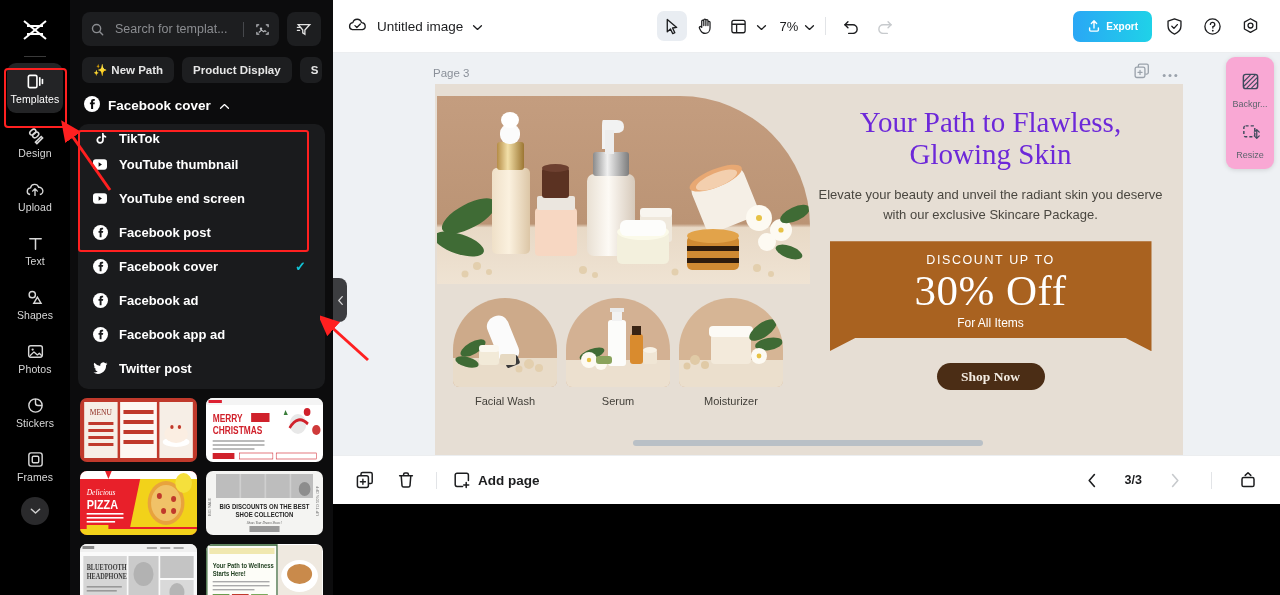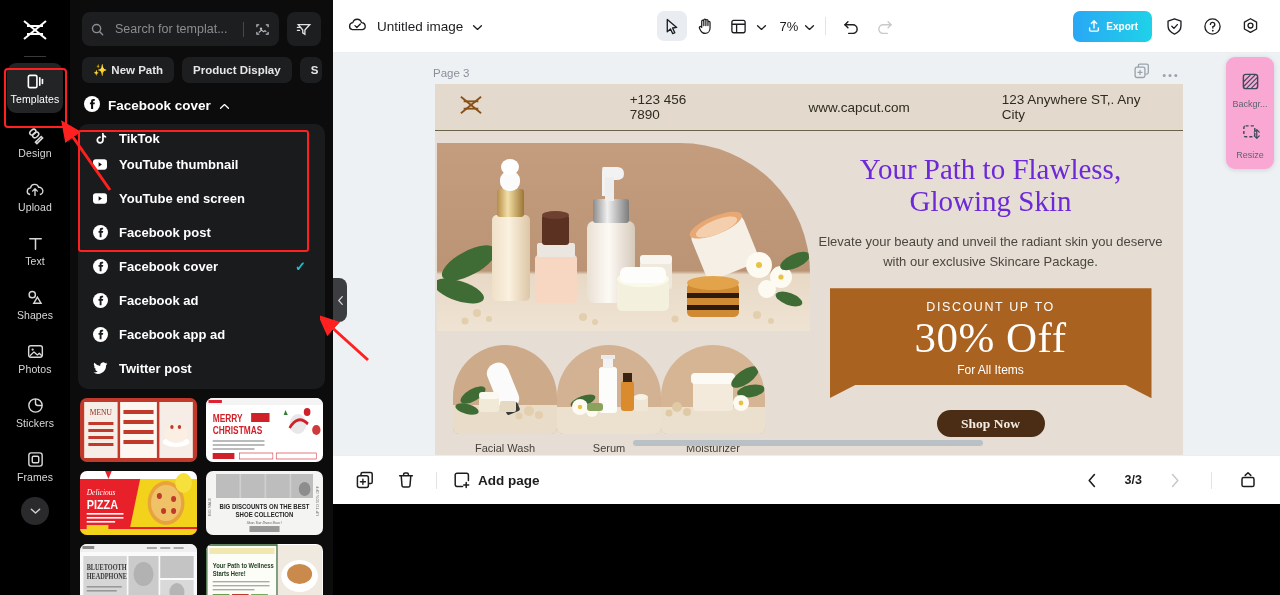--- a/index.html
+++ b/index.html
@@ -156,21 +156,21 @@
   .hi1 { margin-left: 140px; }
   .hi2 { margin-left: 92px; }
   .hi3 { margin-left: 92px; }
 
   .ab-body { display: flex; height: 378px; position: relative; }
   .ab-left { width: 375px; padding: 12px 0 0 0; position: relative; }
   .hero-img {
     width: 373px; height: 188px; margin-left: 2px;
     border-radius: 0 130px 0 0; overflow: hidden; position: relative;
   }
-  .prod-grid { display: flex; gap: 0; padding: 14px 0 0 18px; }
+  .prod-grid { display: flex; gap: 9px; padding: 14px 0 0 18px; }
   .prod { width: 104px; }
   .prod-img { width: 104px; height: 89px; border-radius: 52px 52px 6px 6px; overflow: hidden; }
   .prod-cap { text-align: center; font-size: 11px; color: #43403a; margin-top: 8px; }
 
   .ab-right { flex: 1; padding: 22px 18px 0 6px; text-align: center; }
   .ab-h1 {
     font-family: "Liberation Serif", serif; font-size: 29px; line-height: 1.12;
     color: #6d28d9; font-weight: 400;
   }
   .ab-sub { font-size: 13px; line-height: 1.55; color: #4a4740; margin-top: 14px; }
@@ -727,35 +727,20 @@
         <span>
           <svg width="16" height="5" viewBox="0 0 16 5">
               <circle cx="2.2" cy="2.5" r="1.5" fill="#9aa2ab"></circle>
               <circle cx="8" cy="2.5" r="1.5" fill="#9aa2ab"></circle>
               <circle cx="13.8" cy="2.5" r="1.5" fill="#9aa2ab"></circle>
             </svg>
         </span>
       </div>
 
       <div class="artboard">
-        <div class="ab-head">
-          <span class="ab-logo">
-            <svg width="28" height="22" viewBox="0 0 30 24">
-                <g fill="none" stroke="#8a4f16" stroke-width="2" stroke-linejoin="round">
-                  <path d="M4 3 L26 21"></path>
-                  <path d="M26 3 L4 21"></path>
-                  <path d="M7 8 L23 8"></path>
-                  <path d="M7 16 L23 16"></path>
-                </g>
-              </svg>
-          </span>
-          <span class="hi hi1">+123 456 7890</span>
-          <span class="hi hi2">www.capcut.com</span>
-          <span class="hi hi3">123 Anywhere ST,. Any City</span>
-        </div>
 
         <div class="ab-body">
           <div class="ab-left">
             <div class="hero-img">
               <svg viewBox="0 0 373 188" preserveAspectRatio="none" width="373" height="188">
                 <defs>
                   <linearGradient id="heroBg" x1="0" y1="0" x2="0" y2="1">
                     <stop offset="0%" stop-color="#c49d7f"></stop>
                       <stop offset="68%" stop-color="#bb9475"></stop>
                       <stop offset="70%" stop-color="#e8d9c6"></stop>

